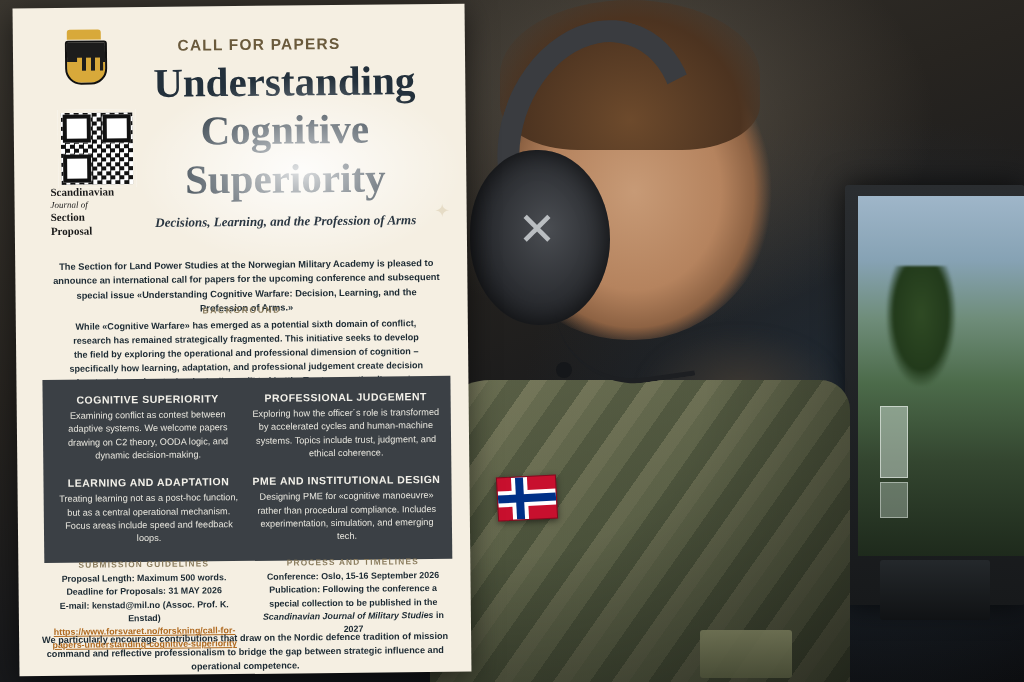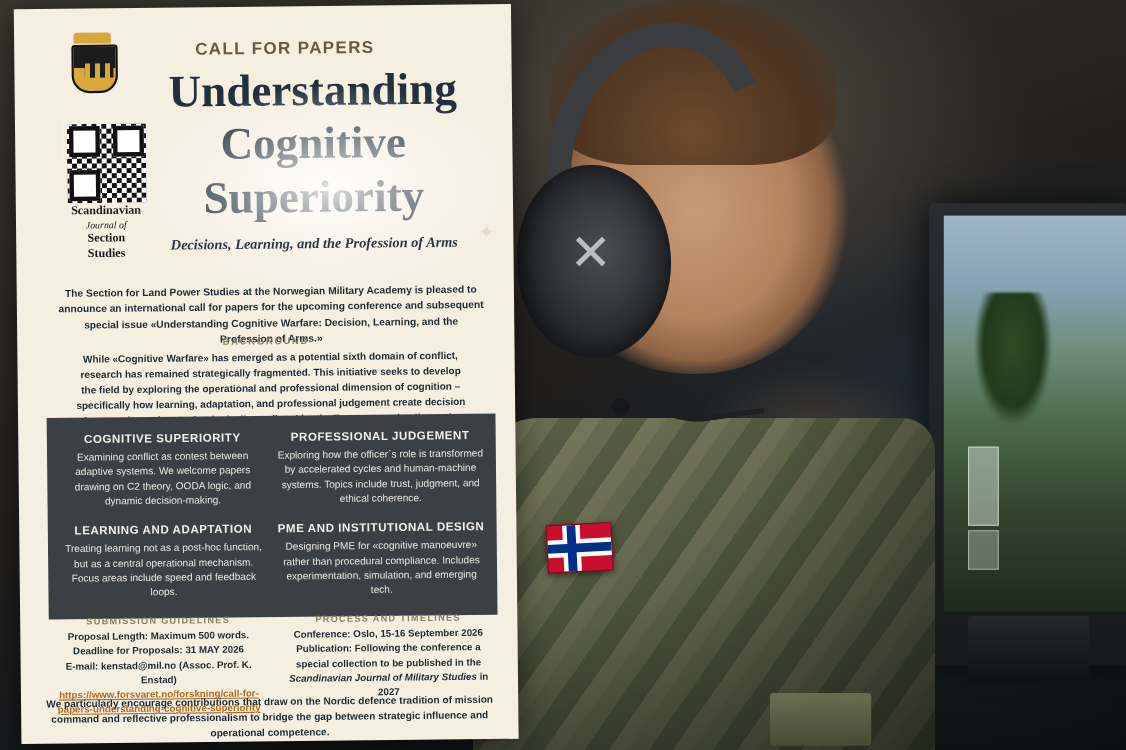--- a/index.html
+++ b/index.html
@@ -284,21 +284,20 @@
   .qr .fp { position: absolute; width: 20px; height: 20px; background:#fff; border: 4px solid #111; }
   .qr .fp.tl { left: 2px; top: 2px; }
   .qr .fp.tr { right: 2px; top: 2px; }
   .qr .fp.bl { left: 2px; bottom: 2px; }
 
   .journal-logo {
     position: absolute;
     left: 36px;
     top: 178px;
     width: 92px;
-    text-align: center;
     font-family: "Liberation Serif", serif;
     font-size: 11px;
     line-height: 1.25;
     color: #1a1a1a;
     font-weight: bold;
   }
   .journal-logo .sm { font-weight: normal; font-style: italic; font-size: 9px; }
 
   .cfp {
     position: absolute;
@@ -502,21 +501,21 @@
       <div class="qr">
         <div class="fp tl"></div>
         <div class="fp tr"></div>
         <div class="fp bl"></div>
       </div>
 
       <div class="journal-logo">
         <div>Scandinavian</div>
         <div class="sm">Journal of</div>
         <div>Section</div>
-        <div>Studies</div>
+        <div>Proposal</div>
       </div>
 
       <div class="cfp">CALL FOR PAPERS</div>
 
       <div class="title">
         <div>Understanding</div>
         <div>Cognitive</div>
         <div>Superiority</div>
       </div>
       <div class="poster-glow"></div>

